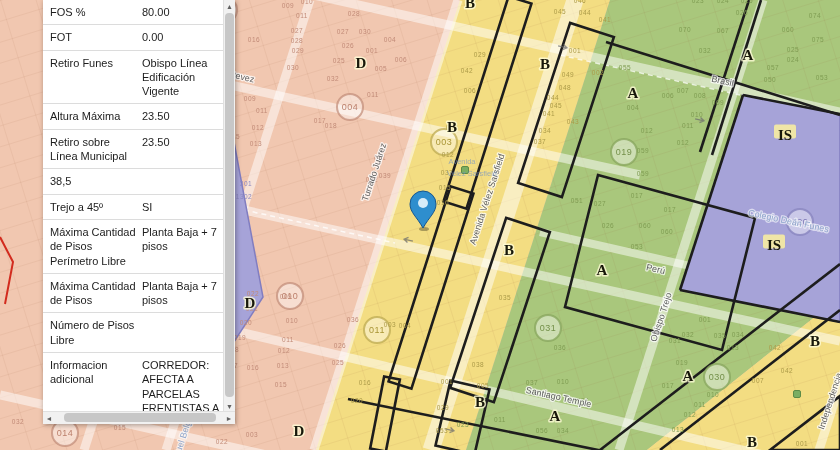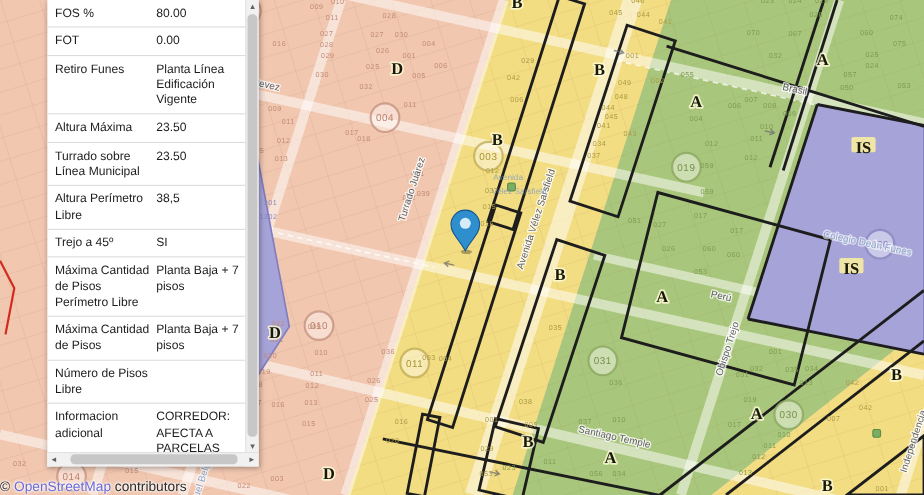--- a/index.html
+++ b/index.html
@@ -326,32 +326,31 @@
         <div class="row">
           <div class="lbl">FOS %</div>
           <div class="val">80.00</div>
         </div>
         <div class="row">
           <div class="lbl">FOT</div>
           <div class="val">0.00</div>
         </div>
         <div class="row">
           <div class="lbl">Retiro Funes</div>
-          <div class="val">Planta Línea Edificación Vigente</div>
+          <div class="val">Obispo Línea Edificación Vigente</div>
         </div>
         <div class="row">
           <div class="lbl">Altura Máxima</div>
           <div class="val">23.50</div>
         </div>
         <div class="row">
-          <div class="lbl">Turrado sobre Línea Municipal</div>
+          <div class="lbl">Retiro sobre Línea Municipal</div>
           <div class="val">23.50</div>
         </div>
         <div class="row">
-          <div class="lbl">Altura Perímetro Libre</div>
           <div class="val">38,5</div>
         </div>
         <div class="row">
           <div class="lbl">Trejo a 45º</div>
           <div class="val">SI</div>
         </div>
         <div class="row">
           <div class="lbl">Máxima Cantidad de Pisos Perímetro Libre</div>
           <div class="val">Planta Baja + 7 pisos</div>
         </div>
@@ -374,14 +373,13 @@
     </div>
     <div class="hsb">
       <div class="sbtn">◄</div>
       <div class="track">
         <div class="thumb"></div>
       </div>
       <div class="sbtn">►</div>
     </div>
   </div>
 
-  <div class="attrib"><span>© </span><a href="#">OpenStreetMap</a><span> contributors</span></div>
 </div>
 
 </body></html>

